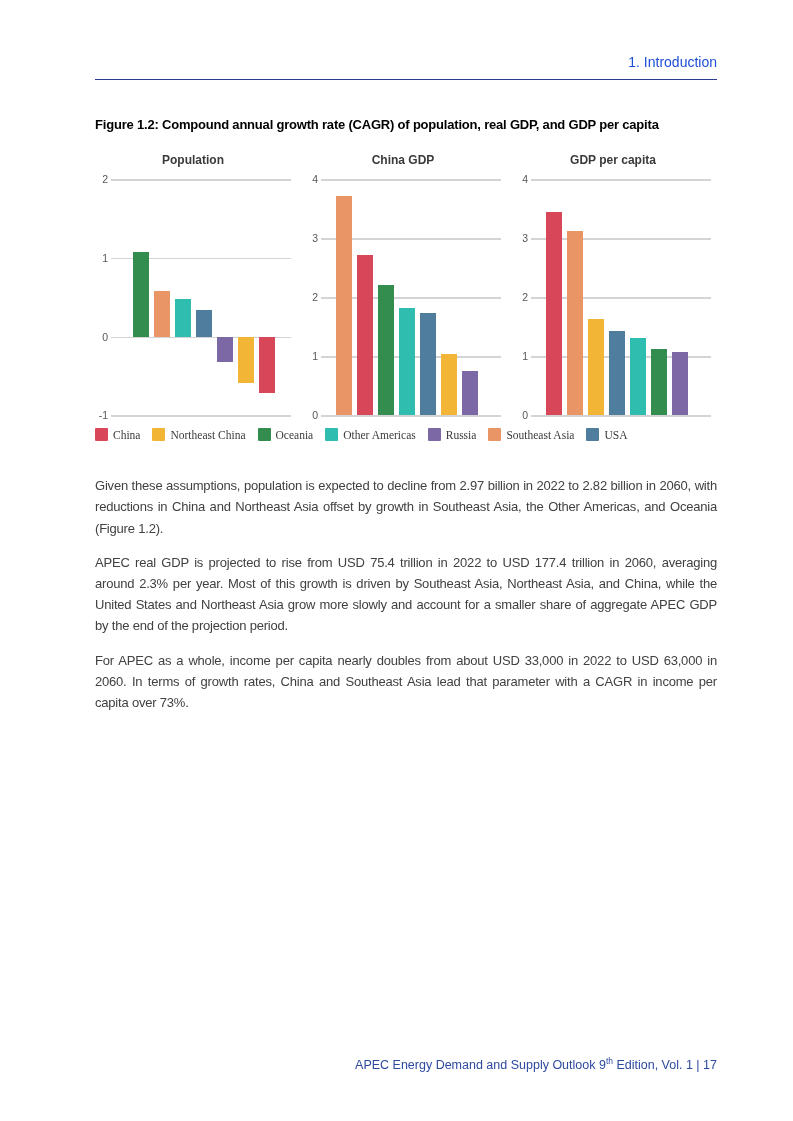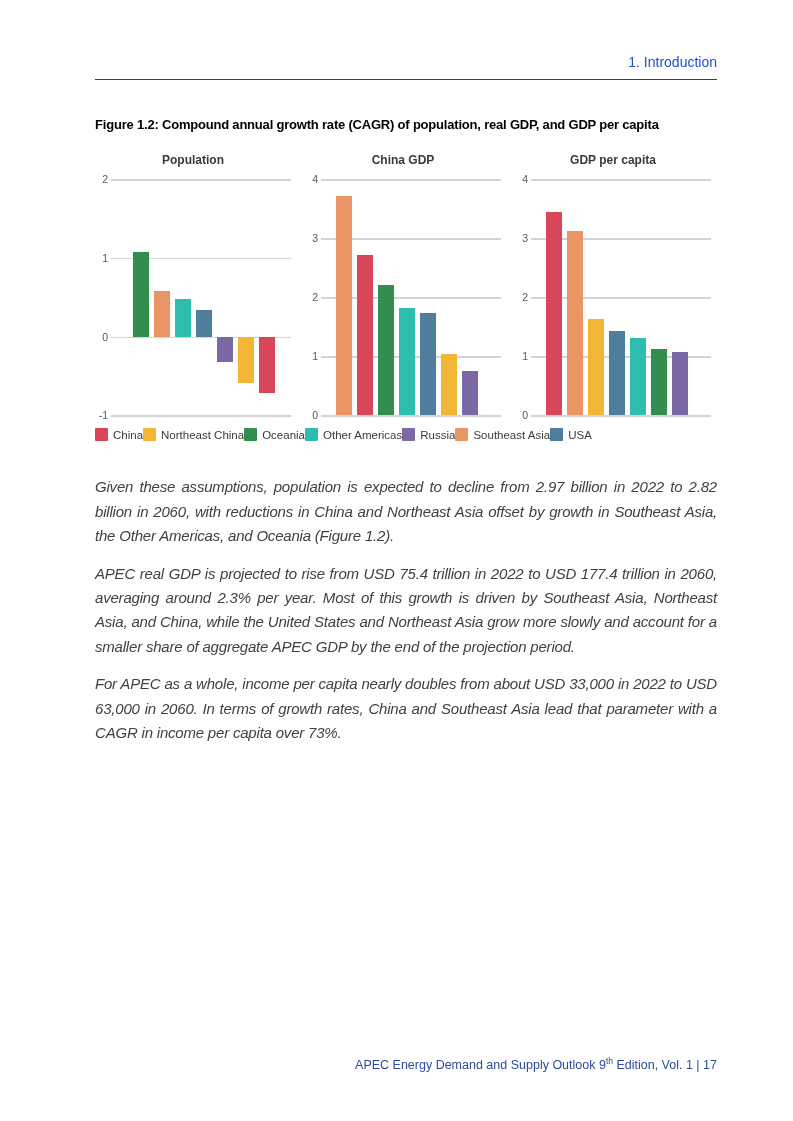--- a/index.html
+++ b/index.html
@@ -16,26 +16,26 @@
   .charts-row { display:flex; gap:14px; margin-top:17px; }
   .chart { width:196px; }
   .chart-title { text-align:center; font-weight:bold; font-size:12px; color:#3a3a3a; margin-bottom:12px; }
   .plot-row { display:flex; }
   .yaxis { position:relative; width:16px; height:236px; flex:none; }
   .ytick { position:absolute; right:3px; font-size:10.5px; color:#55565b; line-height:14px; }
   .plot { position:relative; width:180px; height:236px; flex:none; }
   .gridline { position:absolute; left:0; right:0; height:1.5px; background:#d4d4d7; }
   .bar { position:absolute; width:16px; }
 
-  .legend { display:flex; align-items:center; margin-top:13px; }
+  .legend { display:flex; align-items:center; gap:12px; margin-top:13px;font-family:Liberation Serif, serif; }
   .legend-item { display:flex; align-items:center; }
   .swatch { width:13px; height:13px; border-radius:1px; margin-right:5px; flex:none; }
   .legend-label { font-size:11.5px; color:#3b3b3b; white-space:nowrap; }
 
-  .body-text { margin-top:34px; font-size:15px; letter-spacing:-0.2px; line-height:1.63; color:#414141; text-align:justify;font-style:italic; }
+  .body-text { margin-top:34px; font-size:13px; letter-spacing:-0.2px; line-height:1.63; color:#414141; text-align:justify; }
   .body-text p { margin:0 0 13px 0; }
 
   .footer { position:absolute; top:1056px; right:76px; color:#2d4a9f; font-size:12.5px; }
   .footer sup { font-size:8.5px; }
 </style>
 </head>
 <body>
 
 <div class="page">
 

